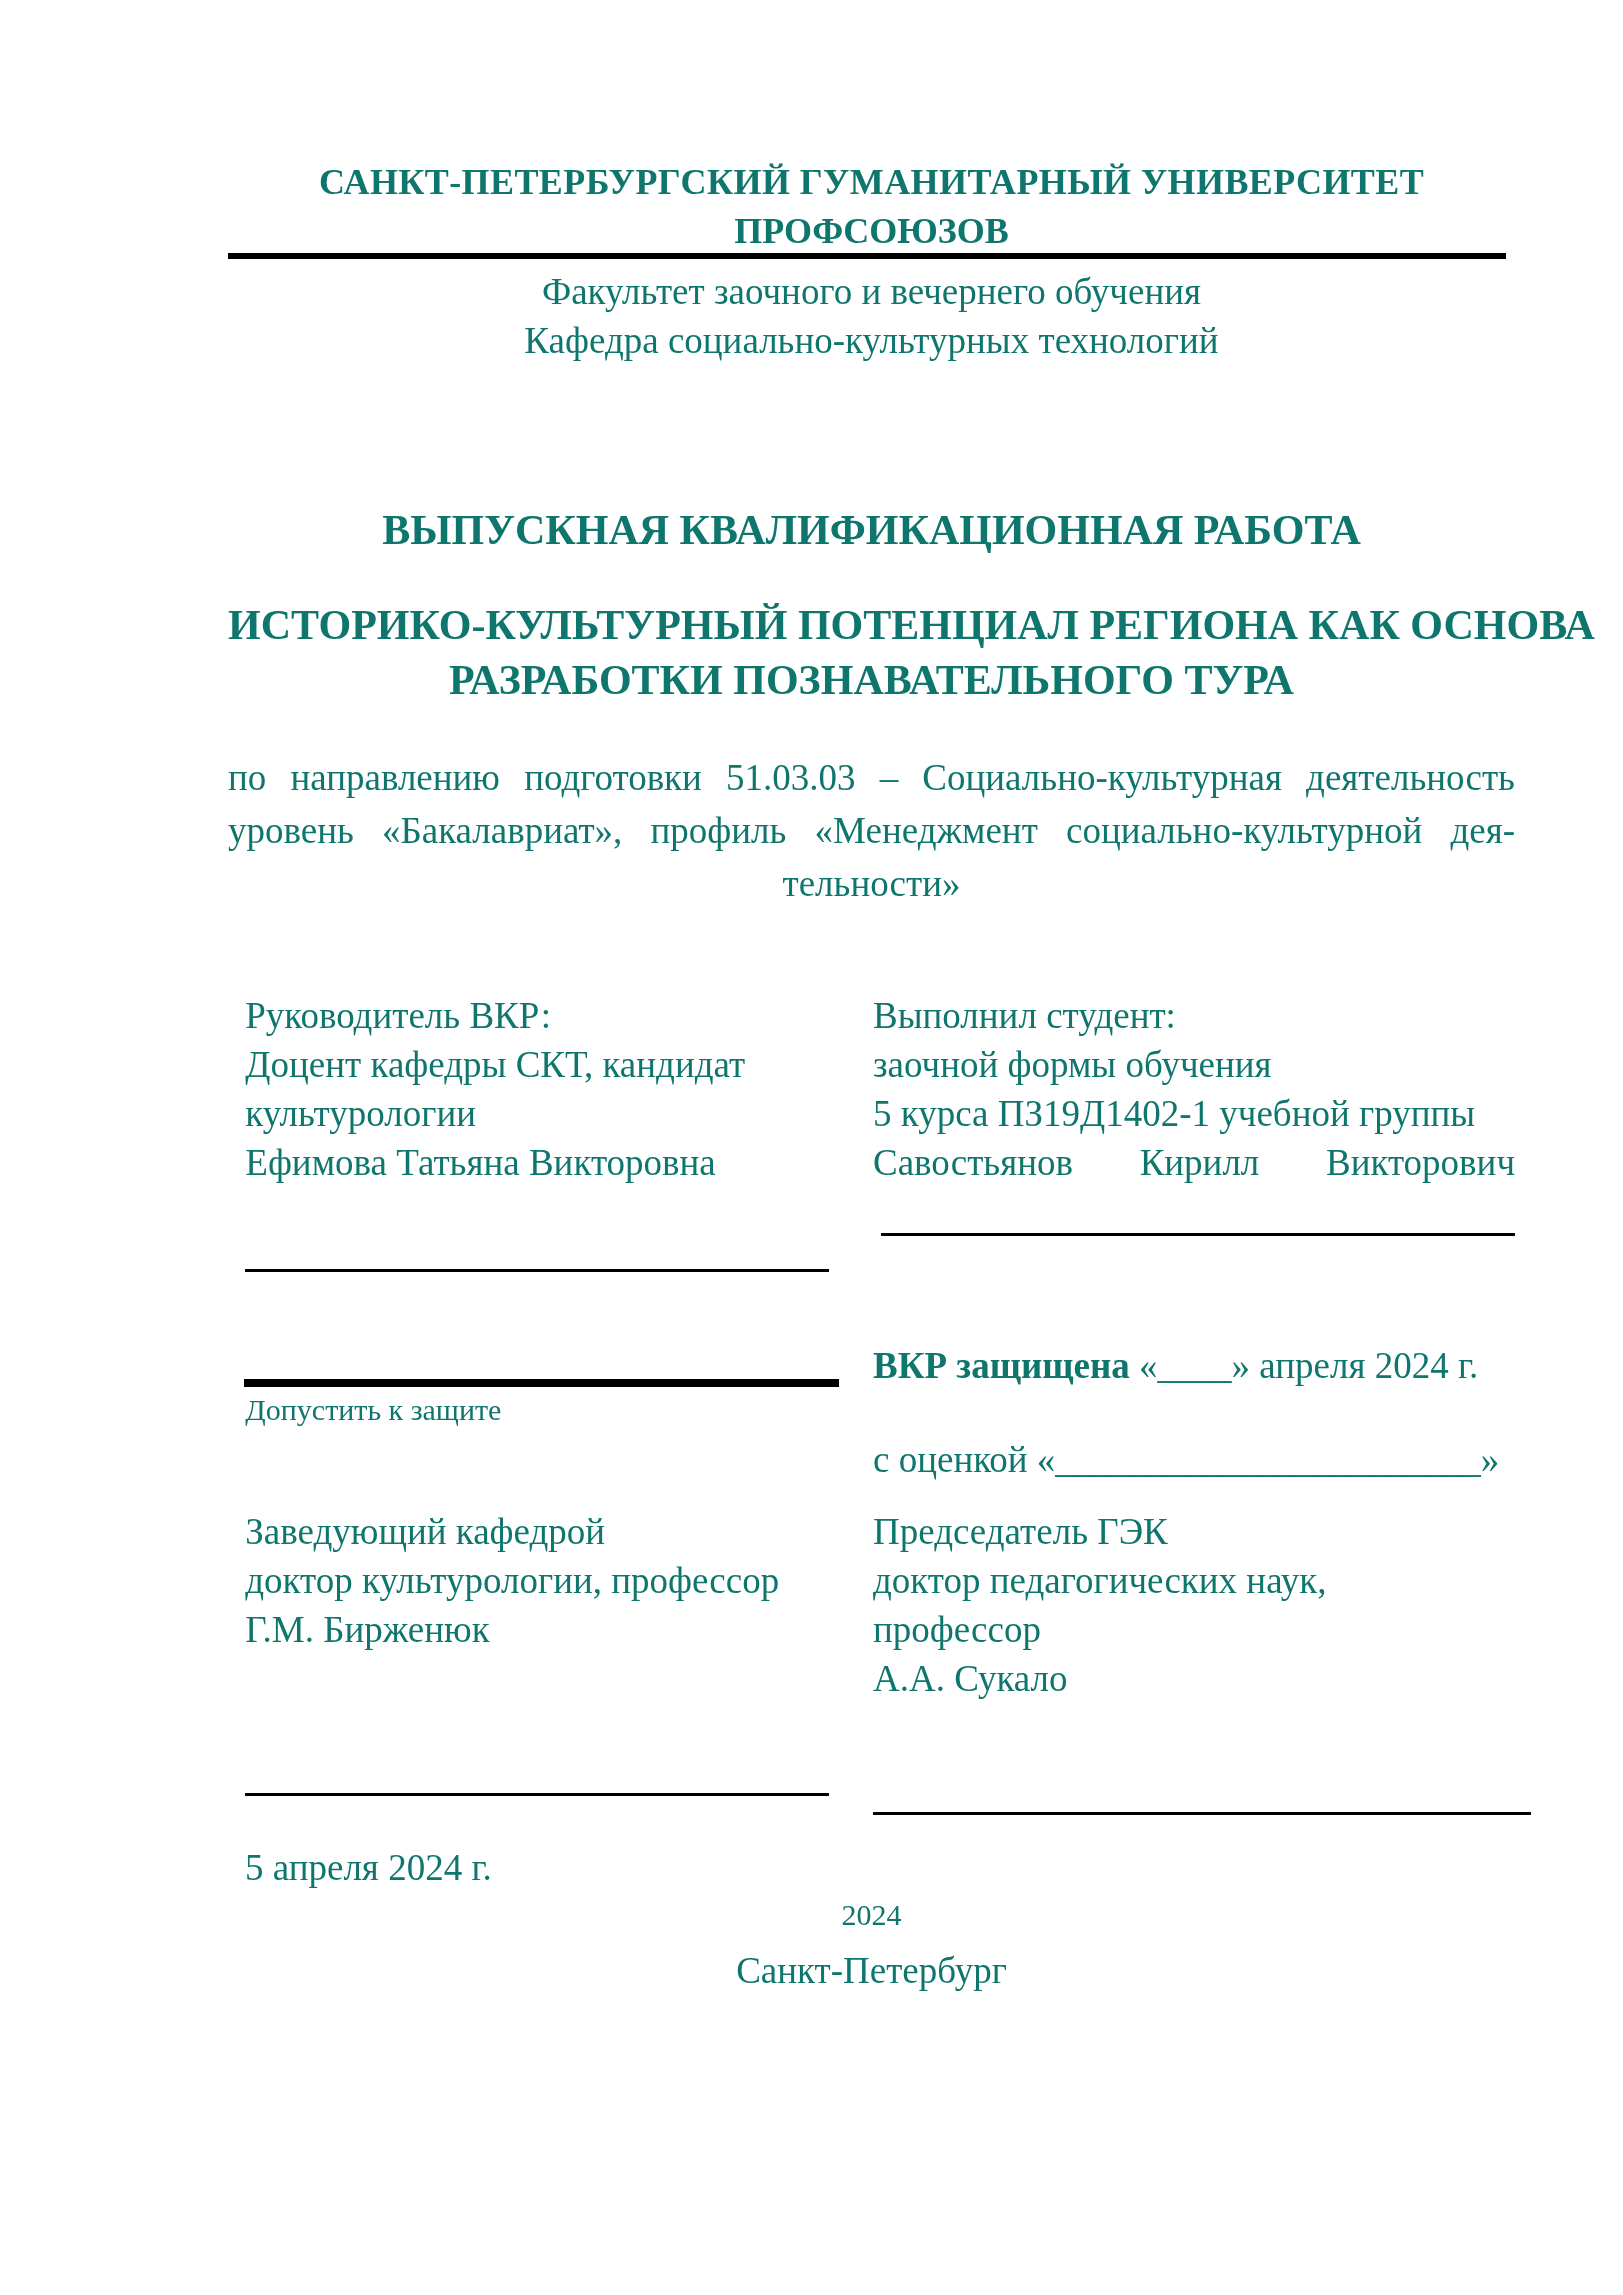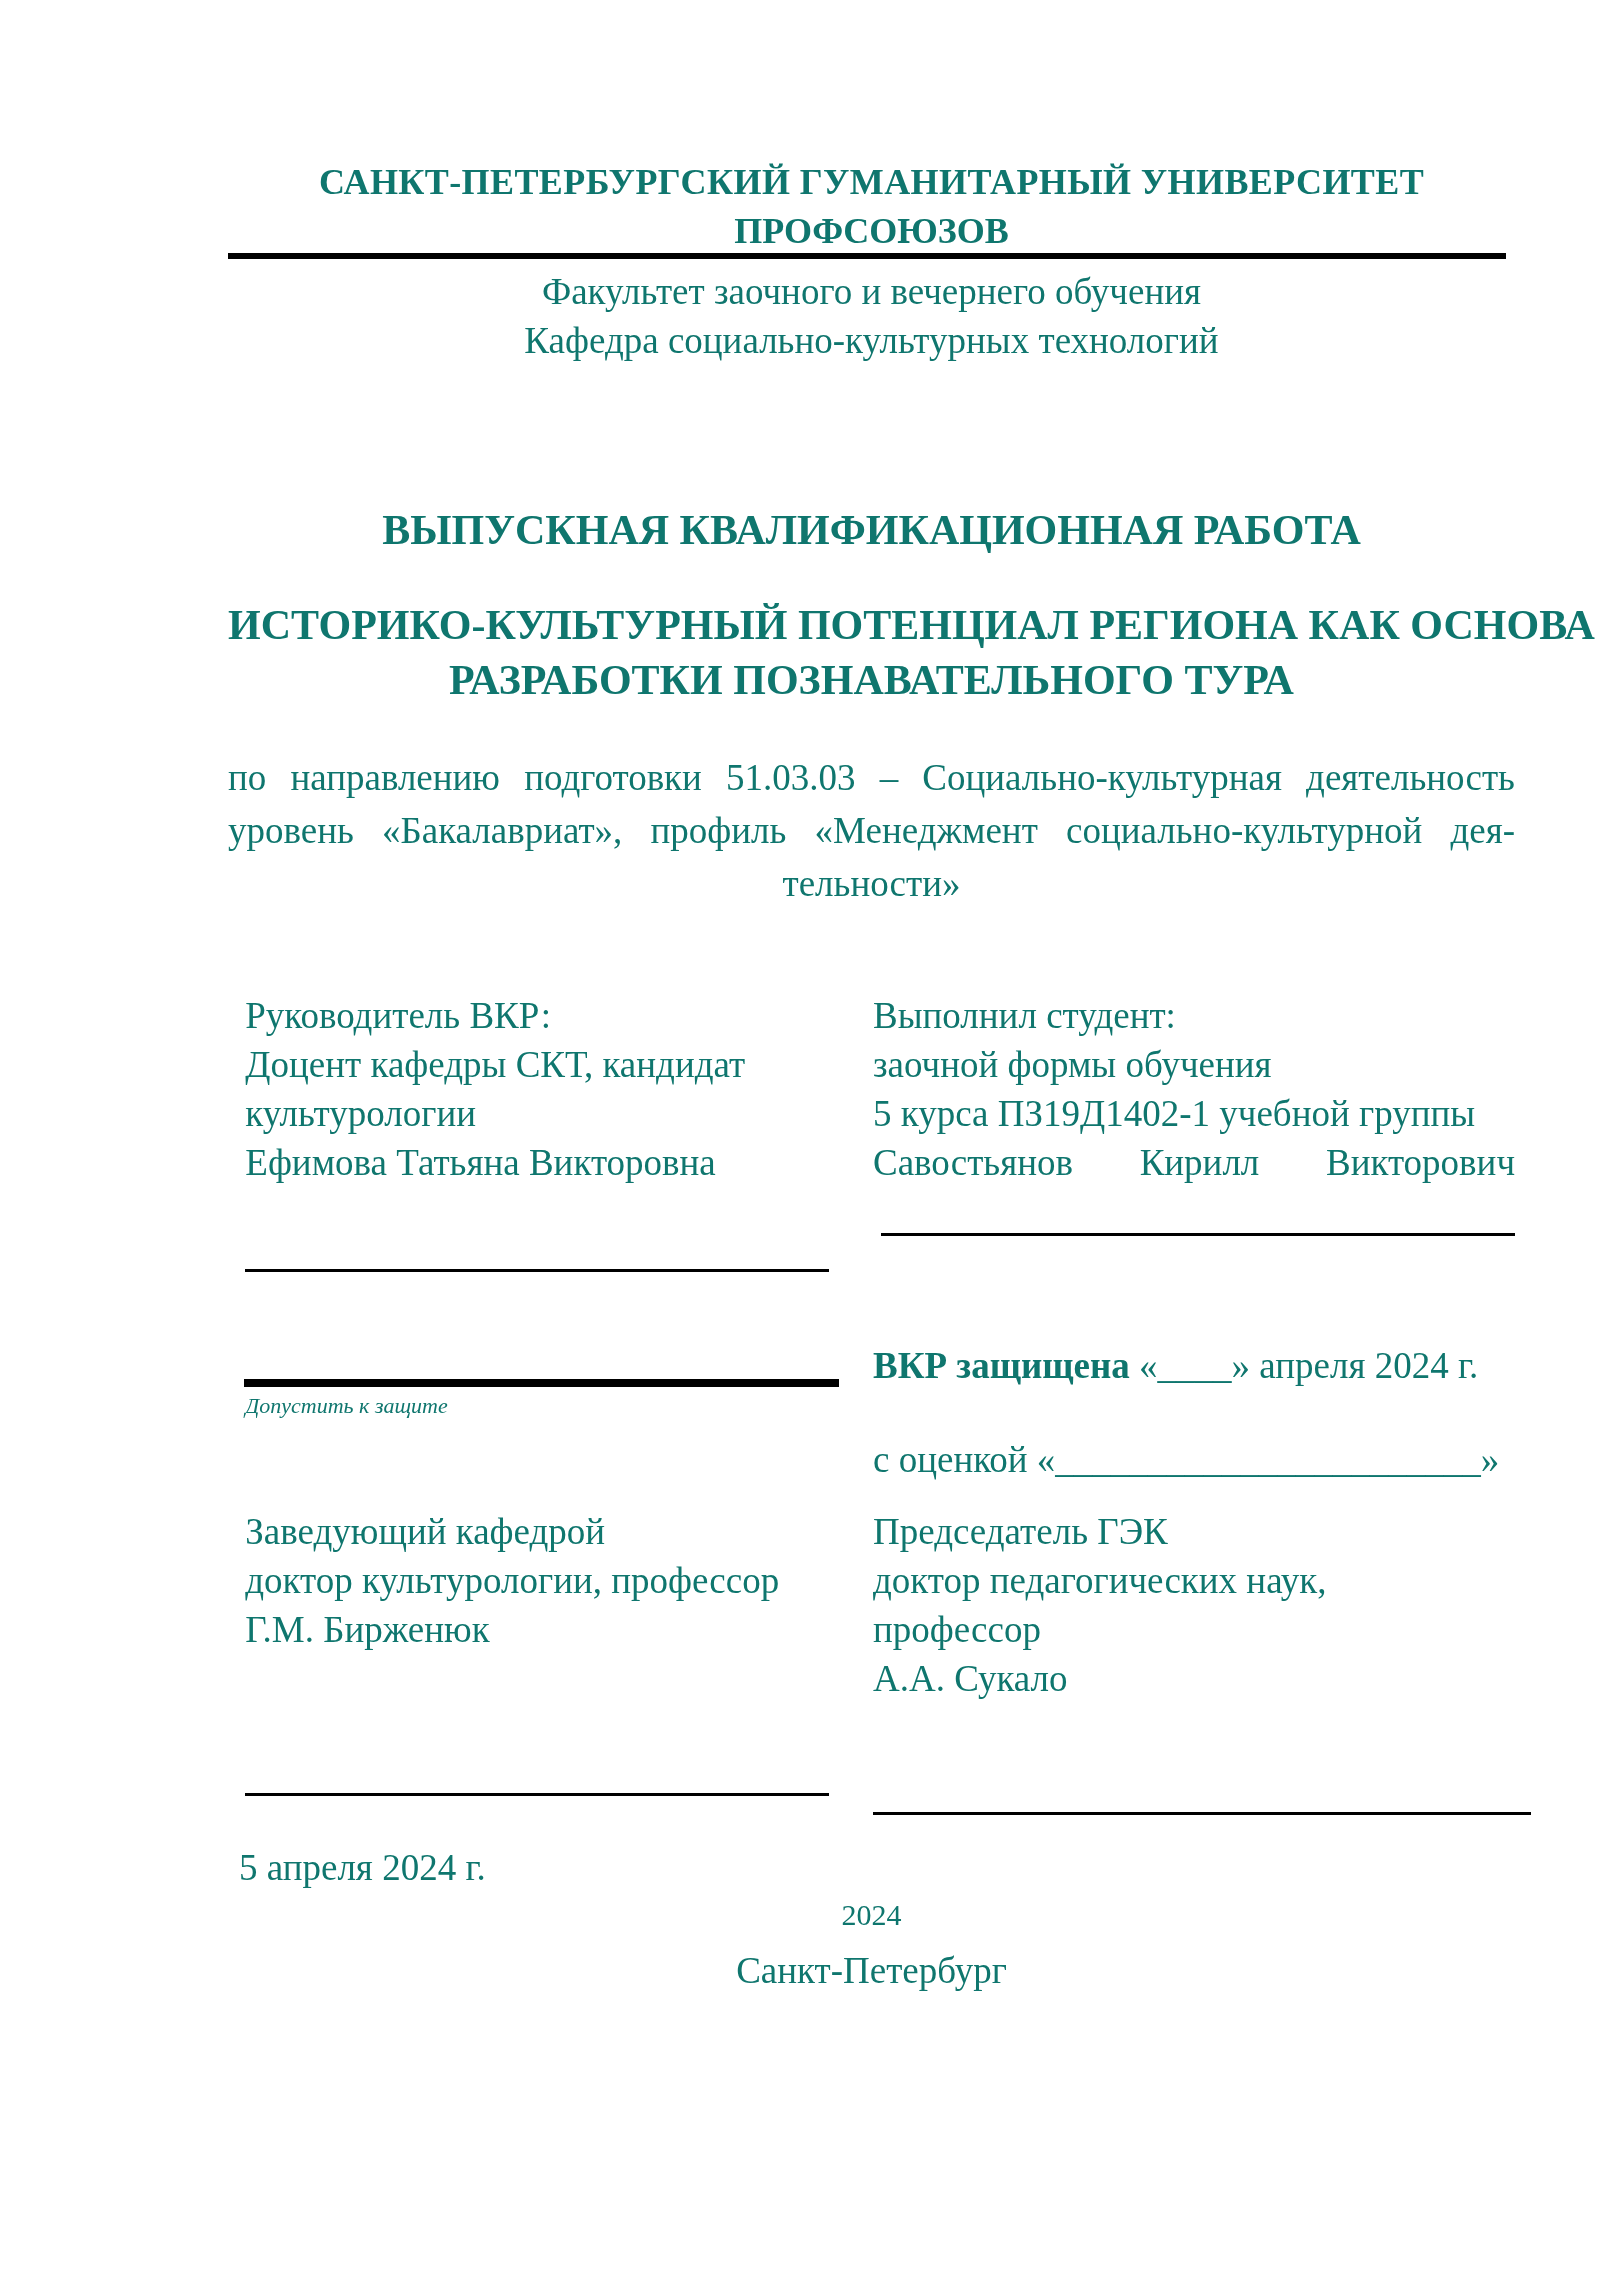--- a/index.html
+++ b/index.html
@@ -27,27 +27,27 @@
   .just{text-align:justify;text-align-last:justify;}
   .cent{text-align:center;}
   .colL{left:17.3px;width:597px;font-size:37px;line-height:49px;}
   .colR{left:645px;width:642px;font-size:37px;line-height:49px;}
   .top-cols{top:991px;}
   .name-row{display:flex;justify-content:space-between;width:100%;}
   .sig{border-bottom:3.1px solid #000;height:0;}
   .sigR1{left:653px;top:1233px;width:634px;}
   .sigL1{left:17.3px;top:1269px;width:584px;}
   .thick{left:15.7px;top:1379px;width:595px;height:7.9px;background:#000;}
-  .admit{left:17.3px;top:1393px;font-size:22px;font-style:italic;}
+  .admit{left:17.3px;top:1393px;font-size:30px;}
   .vkr{left:645px;top:1344px;width:642px;font-size:37px;white-space:nowrap;}
   .grade{left:645px;top:1438px;width:659px;font-size:37px;white-space:nowrap;}
   .blockB{top:1507px;}
   .sigL2{left:17.3px;top:1793px;width:584px;}
   .sigR2{left:645px;top:1812px;width:658px;}
-  .date{left:11px;top:1846px;font-size:37px;}
+  .date{left:17px;top:1846px;font-size:37px;}
   .city{top:1949px;font-size:37px;}
   .year{top:1898px;font-size:30px;}
 </style>
 </head>
 <body>
 
 <div class="page">
   <div class="content">
 
     <div class="abs center u1">САНКТ-ПЕТЕРБУРГСКИЙ ГУМАНИТАРНЫЙ УНИВЕРСИТЕТ</div>

